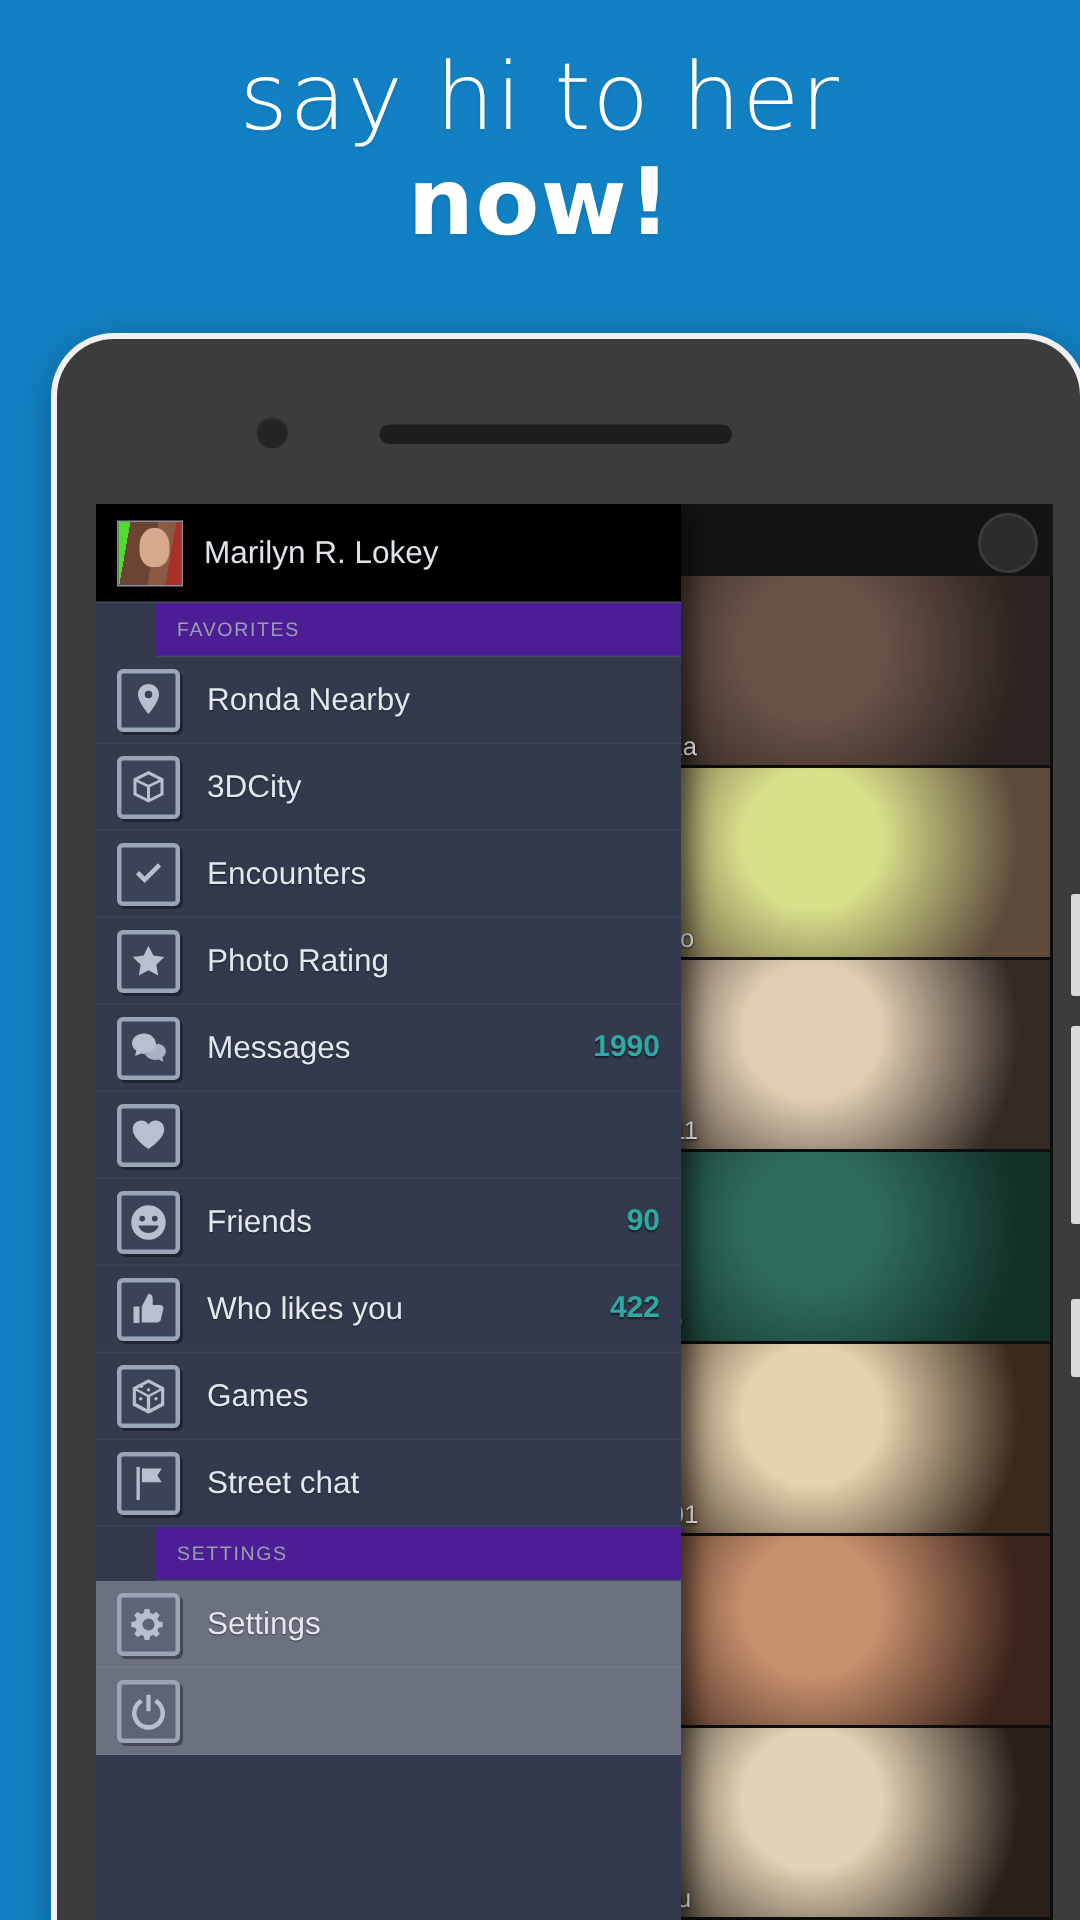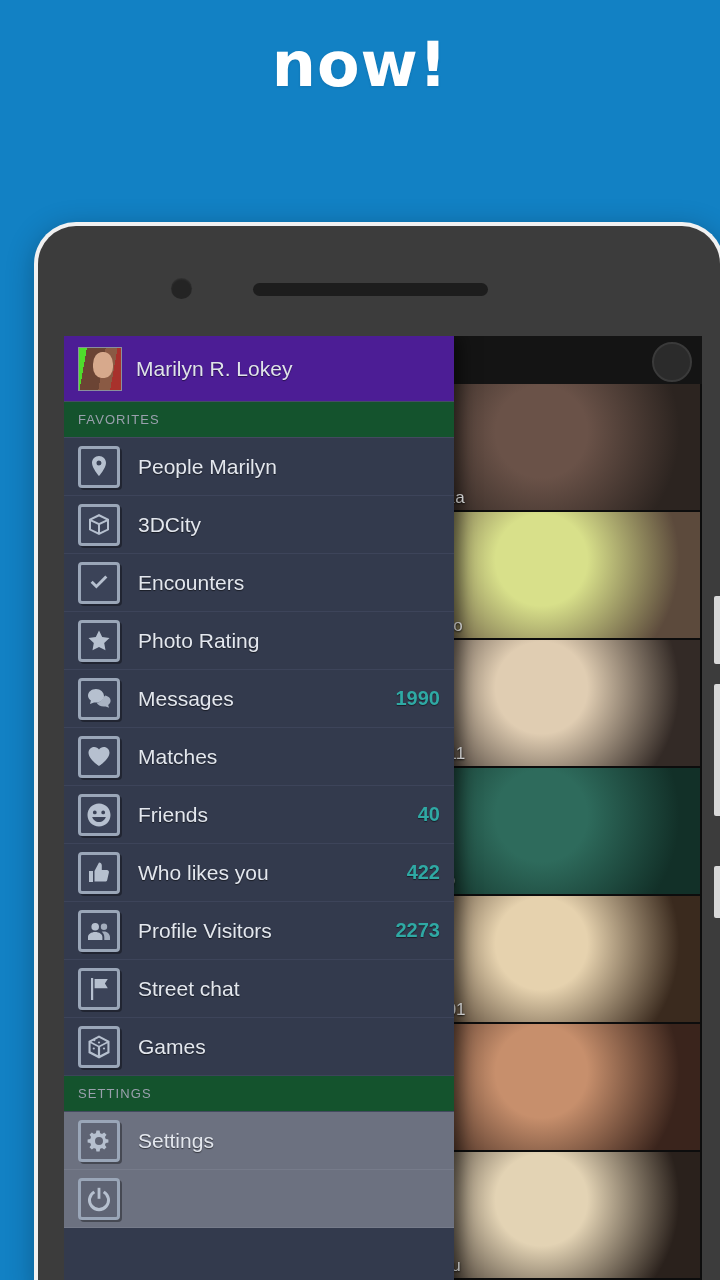--- a/index.html
+++ b/index.html
@@ -92,43 +92,44 @@
   .drawer{
     position:absolute; left:0; top:0;
     width:390px; height:100%;
     background:#333a4d;
     box-shadow:6px 0 16px rgba(0,0,0,.55);
     overflow:hidden;
   }
   .profile{
     display:flex; align-items:center;
     height:66px; padding:0 14px;
-    background:#4c1d95;
+    background:#000000;
     border-bottom:1px solid #454d63;
   }
   .avatar{
     width:44px; height:44px; flex:0 0 44px;
     border:1px solid #8a8f9c;
     background:linear-gradient(100deg,#4fdc2c 0 16%,#6b4434 16% 54%,#8a5a44 54% 78%,#a8312c 78% 100%);
     position:relative; overflow:hidden;
   }
   .avatar::after{
     content:""; position:absolute; left:34%; top:10%;
     width:48%; height:62%; border-radius:46% 46% 42% 42%;
     background:#d7a98c;
   }
   .pname{
     margin-left:14px; color:#dfe3ea; font-size:21px;
     text-shadow:0 1px 1px rgba(0,0,0,.5);
   }
   .sec-label{
     height:36px; display:flex; align-items:center;
     padding:0 14px; color:#9aa0ad; font-size:13px;
-    letter-spacing:1.1px; background:#14532d;
+    letter-spacing:1.1px; background:#4c1d95;
     border-bottom:1px solid #434a5f;
+    margin-left:40px;
   }
   .mrow{
     display:flex; align-items:center; height:58px;
     padding:0 14px; border-bottom:1px solid #3d445a;
     position:relative;
   }
   .mrow.hl{ background:#6c7180; border-bottom:1px solid #767b8a; }
   .ico{
     width:42px; height:42px; flex:0 0 42px;
     border:3px solid #9aa6b8; border-radius:4px;
@@ -145,20 +146,21 @@
   }
   .mcount{
     color:#2fa9a4; font-size:20px; font-weight:bold;
     text-shadow:0 1px 1px rgba(0,0,0,.5);
   }
 </style>
 </head>
 <body>
 
 <div class="headline">
+  <span>say hi to her</span>
   <span class="l2">now!</span>
 </div>
 
 <div class="phone">
   <div class="phone-inner">
     <div class="camera"></div>
     <div class="speaker"></div>
     <div class="side-btn b1"></div>
     <div class="side-btn b2"></div>
     <div class="side-btn b3"></div>
@@ -249,21 +251,21 @@
           <div class="pname">Marilyn R. Lokey</div>
         </div>
         <div id="menu-root">
             <div class="sec-label">FAVORITES</div>
             <div class="mrow">
               <div class="ico">
                 <svg viewBox="0 0 26 26">
                   <path d="M13 2C9 2 6 5 6 9c0 5 7 13 7 13s7-8 7-13c0-4-3-7-7-7zm0 9.5A2.5 2.5 0 1 1 13 6.5a2.5 2.5 0 0 1 0 5z"></path>
                 </svg>
               </div>
-              <div class="mlabel">People Marilyn</div>
+              <div class="mlabel">Ronda Nearby</div>
             </div>
             <div class="mrow">
               <div class="ico">
                 <svg viewBox="0 0 26 26">
                   <path d="M13 2 3 7v11l10 5 10-5V7L13 2zm0 2.4 7 3.4-7 3.3-7-3.3 7-3.4zM5 9.4l7 3.3v7.6l-7-3.4V9.4zm9 10.9v-7.6l7-3.3v7.5l-7 3.4z"></path>
                 </svg>
               </div>
               <div class="mlabel">3DCity</div>
             </div>
             <div class="mrow">
@@ -292,71 +294,60 @@
               </div>
               <div class="mlabel">Messages</div>
               <div class="mcount">1990</div>
             </div>
             <div class="mrow">
               <div class="ico">
                 <svg viewBox="0 0 26 26">
                   <path d="M13 22S2.5 15.3 2.5 8.8C2.5 5.6 5 3 8.2 3c2 0 3.8 1 4.8 2.6C14 4 15.8 3 17.8 3c3.2 0 5.7 2.6 5.7 5.8C23.5 15.3 13 22 13 22z"></path>
                 </svg>
               </div>
-              <div class="mlabel">Matches</div>
             </div>
             <div class="mrow">
               <div class="ico">
                 <svg viewBox="0 0 26 26">
                   <path d="M13 1.5C6.6 1.5 1.5 6.6 1.5 13S6.6 24.5 13 24.5 24.5 19.4 24.5 13 19.4 1.5 13 1.5zm-4.2 7a1.9 1.9 0 1 1 0 3.8 1.9 1.9 0 0 1 0-3.8zm8.4 0a1.9 1.9 0 1 1 0 3.8 1.9 1.9 0 0 1 0-3.8zM13 20c-3.3 0-6-2.1-6.8-5h13.6c-.8 2.9-3.5 5-6.8 5z"></path>
                 </svg>
               </div>
               <div class="mlabel">Friends</div>
-              <div class="mcount">40</div>
+              <div class="mcount">90</div>
             </div>
             <div class="mrow">
               <div class="ico">
                 <svg viewBox="0 0 26 26">
                   <path d="M8.5 11 13 2.5c1.6 0 2.8 1.3 2.8 2.9V10h5.1c1.3 0 2.3 1.2 2 2.5l-1.7 7.4c-.2 1-1.1 1.7-2.1 1.7H8.5V11zM3 11h4v11H3z"></path>
                 </svg>
               </div>
               <div class="mlabel">Who likes you</div>
               <div class="mcount">422</div>
-            </div>
-            <div class="mrow">
-              <div class="ico">
-                <svg viewBox="0 0 26 26">
-                  <path d="M9.2 12.5a3.8 3.8 0 1 0 0-7.6 3.8 3.8 0 0 0 0 7.6zM9.2 14C5.2 14 2 16.2 2 19v3h14.4v-3c0-2.8-3.2-5-7.2-5z"></path>
-                  <path d="M18 12a3.2 3.2 0 1 0 0-6.4A3.2 3.2 0 0 0 18 12zm0 1.4c-.8 0-1.6.1-2.3.3 1.6 1.3 2.6 3.1 2.6 5.3v3H24v-3c0-3-2.6-5.6-6-5.6z" opacity=".85"></path>
-                </svg>
-              </div>
-              <div class="mlabel">Profile Visitors</div>
-              <div class="mcount">2273</div>
-            </div>
-            <div class="mrow">
-              <div class="ico">
-                <svg viewBox="0 0 26 26">
-                  <path d="M5 2h2.2v22H5z"></path>
-                  <path d="M8.6 3h13.2l-2.9 4.6 2.9 4.6H8.6z"></path>
-                </svg>
-              </div>
-              <div class="mlabel">Street chat</div>
             </div>
             <div class="mrow">
               <div class="ico">
                 <svg viewBox="0 0 26 26">
                   <path d="M13 1.5 2.5 7v12L13 24.5 23.5 19V7L13 1.5zm0 2.3 7.6 4-7.6 4-7.6-4 7.6-4zM4.6 9.2l7.3 3.9v8.2l-7.3-3.9V9.2zm9.5 12.1v-8.2l7.3-3.9v8.2l-7.3 3.9z"></path>
                   <circle cx="8.3" cy="6.2" r="1.1"></circle>
                   <circle cx="13" cy="8.5" r="1.1"></circle>
                   <circle cx="7.8" cy="14.5" r="1.1"></circle>
                   <circle cx="18" cy="14.5" r="1.1"></circle>
                 </svg>
               </div>
               <div class="mlabel">Games</div>
             </div>
+            <div class="mrow">
+              <div class="ico">
+                <svg viewBox="0 0 26 26">
+                  <path d="M5 2h2.2v22H5z"></path>
+                  <path d="M8.6 3h13.2l-2.9 4.6 2.9 4.6H8.6z"></path>
+                </svg>
+              </div>
+              <div class="mlabel">Street chat</div>
+            </div>
             <div class="sec-label">SETTINGS</div>
             <div class="mrow hl">
               <div class="ico">
                 <svg viewBox="0 0 26 26">
                   <path d="M22.4 14.6v-3.2l-2.7-.5a7 7 0 0 0-.8-1.9l1.6-2.2-2.3-2.3-2.2 1.6a7 7 0 0 0-1.9-.8l-.5-2.7h-3.2l-.5 2.7a7 7 0 0 0-1.9.8L5.8 4.5 3.5 6.8l1.6 2.2a7 7 0 0 0-.8 1.9l-2.7.5v3.2l2.7.5c.2.7.5 1.3.8 1.9l-1.6 2.2 2.3 2.3 2.2-1.6c.6.3 1.2.6 1.9.8l.5 2.7h3.2l.5-2.7c.7-.2 1.3-.5 1.9-.8l2.2 1.6 2.3-2.3-1.6-2.2c.3-.6.6-1.2.8-1.9l2.7-.5zM13 17a4 4 0 1 1 0-8 4 4 0 0 1 0 8z"></path>
                 </svg>
               </div>
               <div class="mlabel">Settings</div>
             </div>
             <div class="mrow hl">

